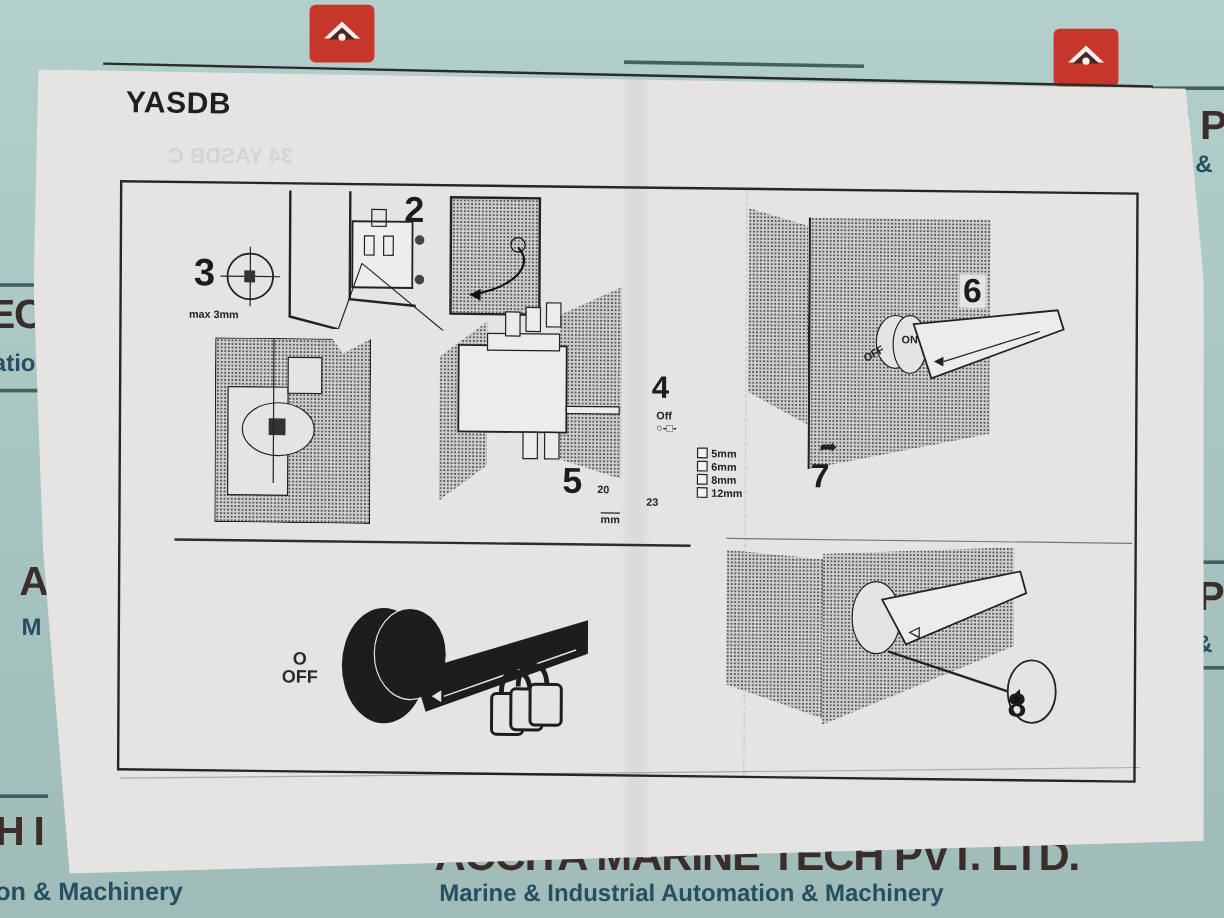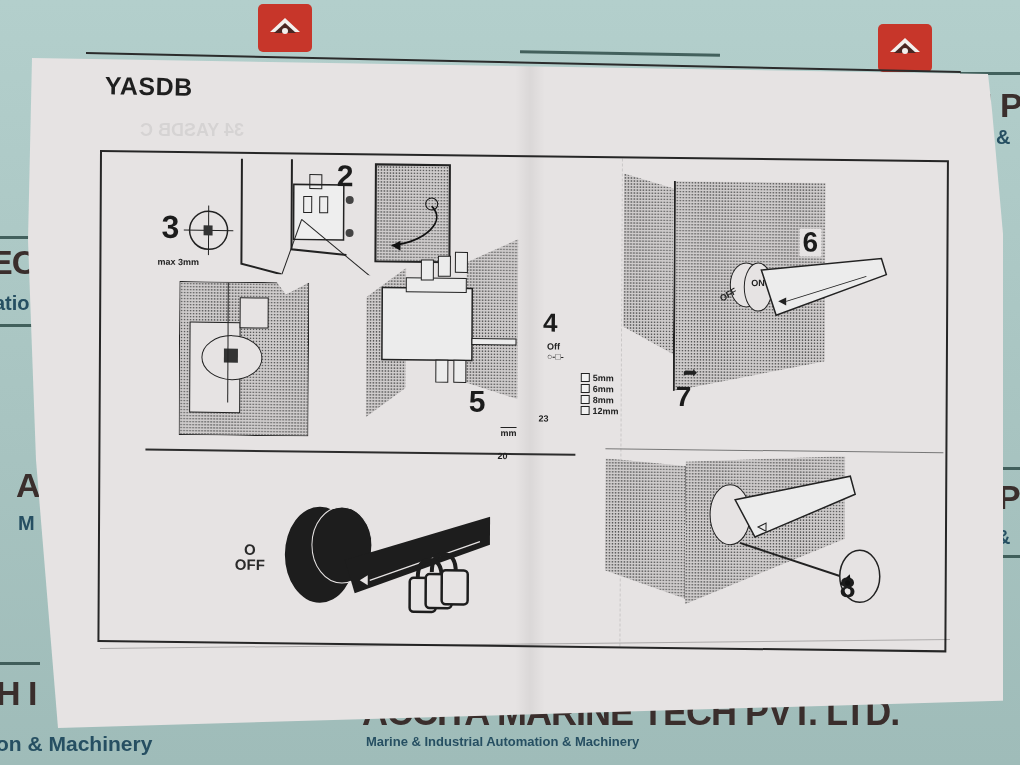--- a/index.html
+++ b/index.html
@@ -66,21 +66,21 @@
 <div class="brand-big" style="left:-10px;top:243px;font-size:34px;">ECH</div>
 <div class="brand-sub" style="left:-6px;top:292px;font-size:20px;">atio</div>
 <div class="brand-big" style="left:16px;top:466px;font-size:34px;">A</div>
 <div class="brand-sub" style="left:18px;top:512px;font-size:20px;">M</div>
 <div class="brand-big" style="left:966px;top:478px;font-size:34px;">H PV</div>
 <div class="brand-sub" style="left:966px;top:526px;font-size:20px;">on &amp;</div>
 <div class="brand-big" style="left:-4px;top:674px;font-size:34px;">H I</div>
 <div class="brand-sub" style="left:-4px;top:732px;font-size:21px;">on &amp; Machinery</div>
 
 <div class="brand-big" style="left:362px;top:692px;font-size:36px;clip-path:inset(12px 0 0 0);">ACCITA MARINE TECH PVT. LTD.</div>
-<div class="brand-sub" style="left:366px;top:734px;font-size:13px;">Marine &amp; Industrial Automation &amp; Machinery</div>
+<div class="brand-sub" style="left:366px;top:734px;font-size:20px;">Marine &amp; Industrial Automation &amp; Machinery</div>
 
 <div class="paper"></div>
 <div class="paper-shade"></div>
 
 <div class="rule" style="left:86px;top:52px;width:875px;transform:rotate(1.25deg);"></div>
 <div class="title">YASDB</div>
 <div class="ghost" style="left:140px;top:120px;">34 YASDB C</div>
 
 <div class="frame">
   <div class="divider-v"></div>
@@ -139,21 +139,21 @@
       <rect x="79" y="4" width="12" height="20" fill="#ececec" stroke="#222"></rect>
       <rect x="60" y="112" width="12" height="22" fill="#ececec" stroke="#222"></rect>
       <rect x="78" y="112" width="12" height="22" fill="#ececec" stroke="#222"></rect>
       <rect x="96" y="90" width="44" height="6" fill="#ececec" stroke="#222"></rect>
     </svg>
     <div class="step-num" style="left:442px;top:152px;font-size:26px;">4</div>
     <div class="small-label" style="left:446px;top:184px;">Off</div>
     <div class="small-label" style="left:446px;top:194px;">○-□-</div>
 
     <div class="step-num" style="left:368px;top:230px;font-size:30px;">5</div>
-    <div class="small-label" style="left:397px;top:246px;margin-top:48px;">20</div>
+    <div class="small-label" style="left:397px;top:246px;">20</div>
     <div class="small-label" style="left:397px;top:256px;margin-left:41px;">23</div>
     <div class="small-label" style="left:400px;top:270px;border-top:1px solid #222;">mm</div>
     <div style="position:absolute;left:436px;top:214px;margin-left:44px;">
       <div class="mm-box">
           <span class="sq"></span>
           <span>5mm</span>
         </div>
       <div class="mm-box">
           <span class="sq"></span>
           <span>6mm</span>

